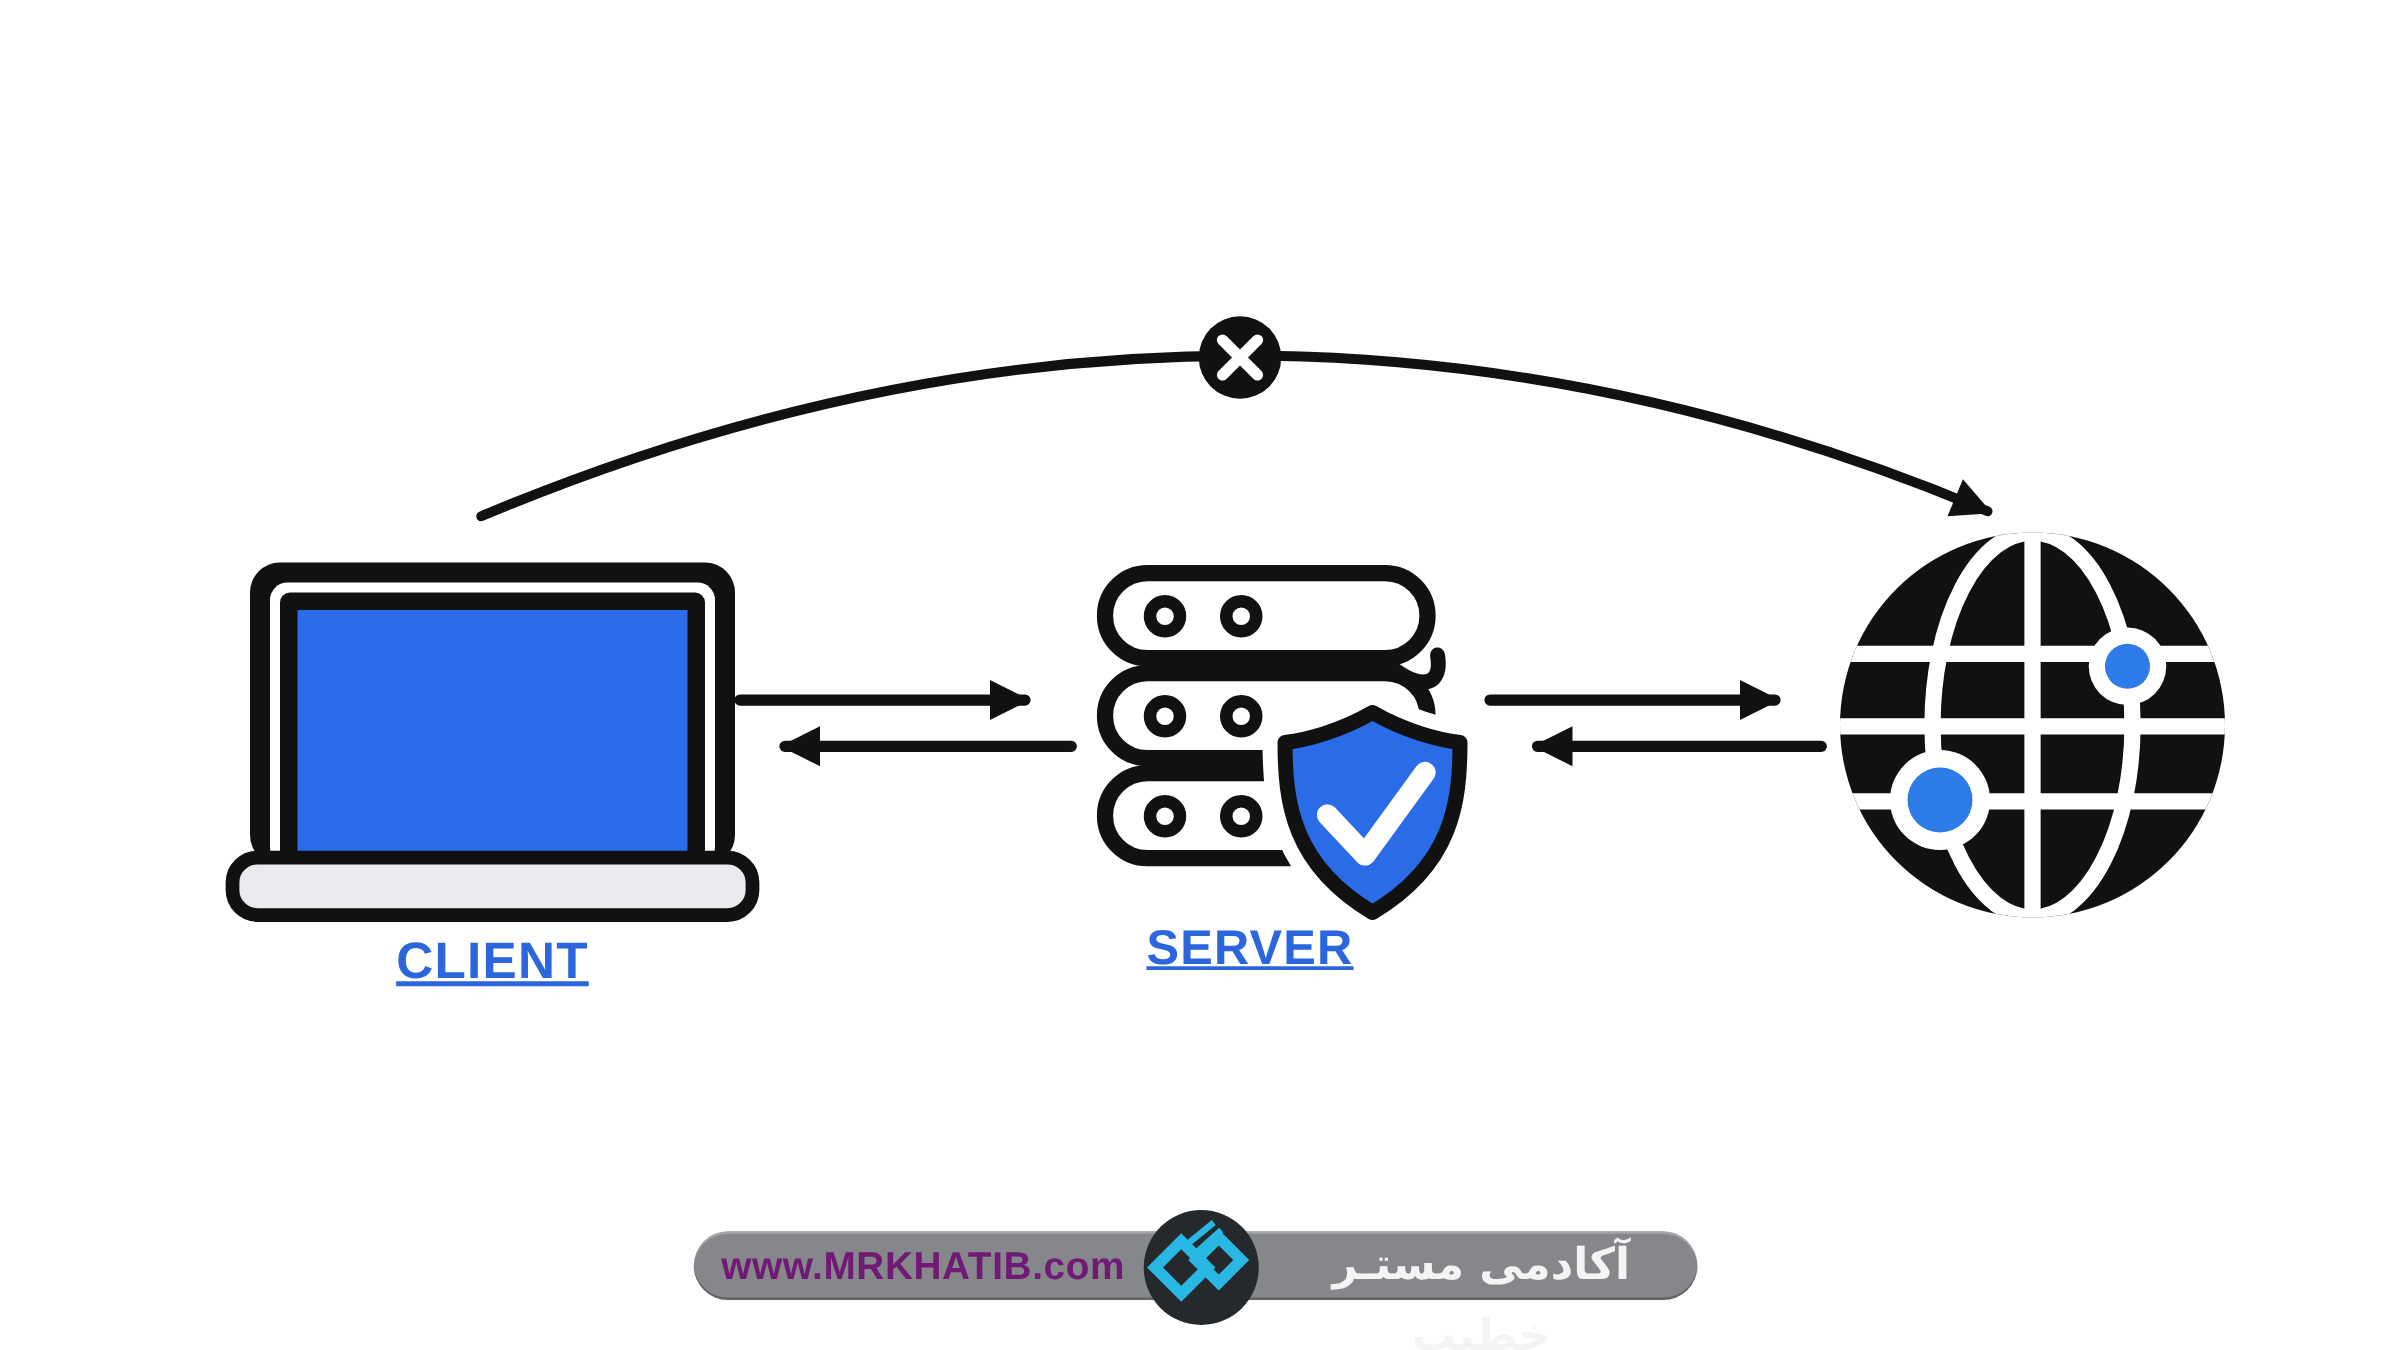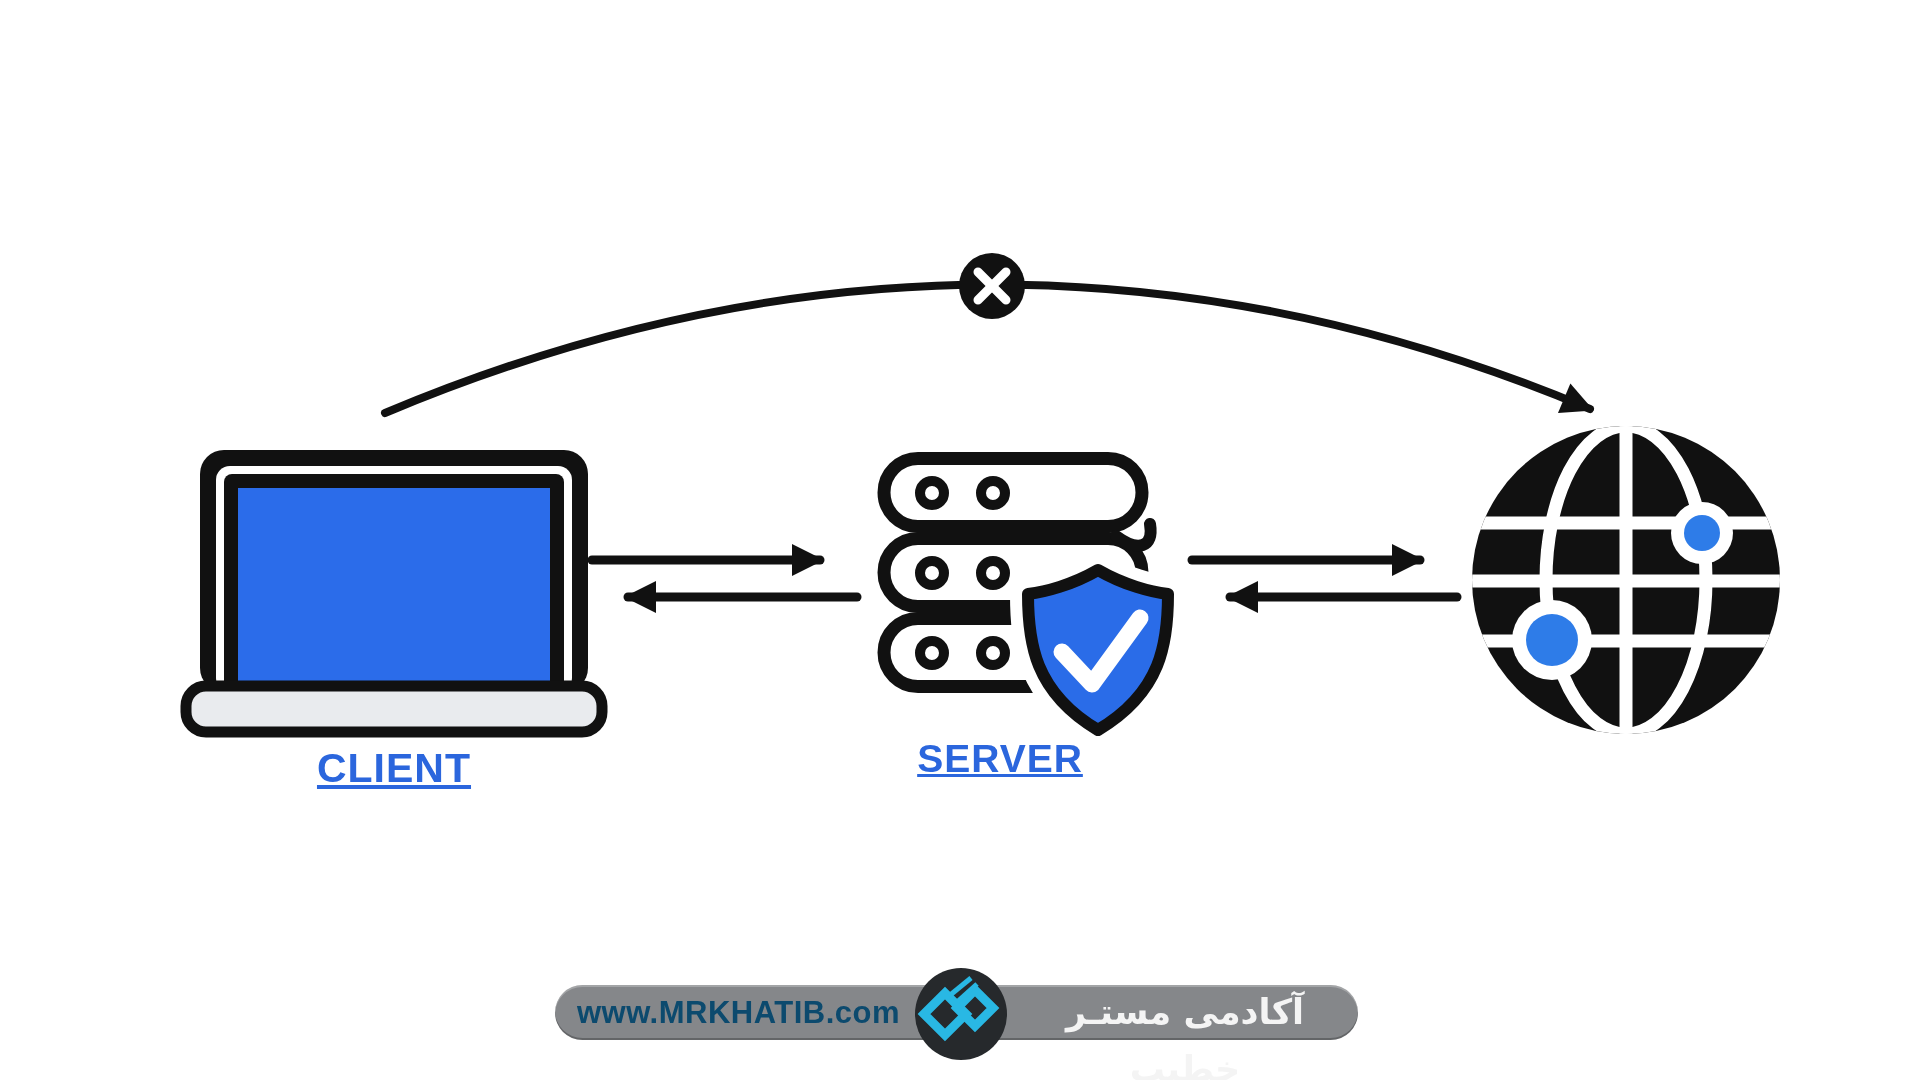--- a/index.html
+++ b/index.html
@@ -15,21 +15,21 @@
   .label-client{left:194px;top:746px;width:400px;font-size:41px;}
   .label-proxy{left:850px;top:738px;width:300px;font-size:39px;}
   .label-internet{left:1426px;top:746px;width:400px;font-size:41px;}
   .footer-pill{
     position:absolute;left:555px;top:985px;width:803px;height:55px;
     background:#85878a;border-radius:28px;
     box-shadow:inset 0 2px 0 rgba(255,255,255,.25), inset 0 -2px 0 rgba(0,0,0,.25);
   }
   .footer-url{
     position:absolute;left:560px;top:985px;width:357px;height:55px;
-    line-height:55px;text-align:center;color:#0c4a6e;font-weight:bold;
+    line-height:55px;text-align:center;color:#701a75;font-weight:bold;
     font-size:31px;letter-spacing:.5px;
   }
   .footer-brand{
     position:absolute;left:1012px;top:984px;width:346px;height:57px;
     line-height:57px;text-align:center;color:#f4f4f4;font-weight:bold;
     font-size:35px;direction:rtl;font-family:"DejaVu Sans",sans-serif;
   }
   .brand-badge{
     position:absolute;left:915px;top:968px;width:92px;height:92px;
     border-radius:50%;background:#26292c;

